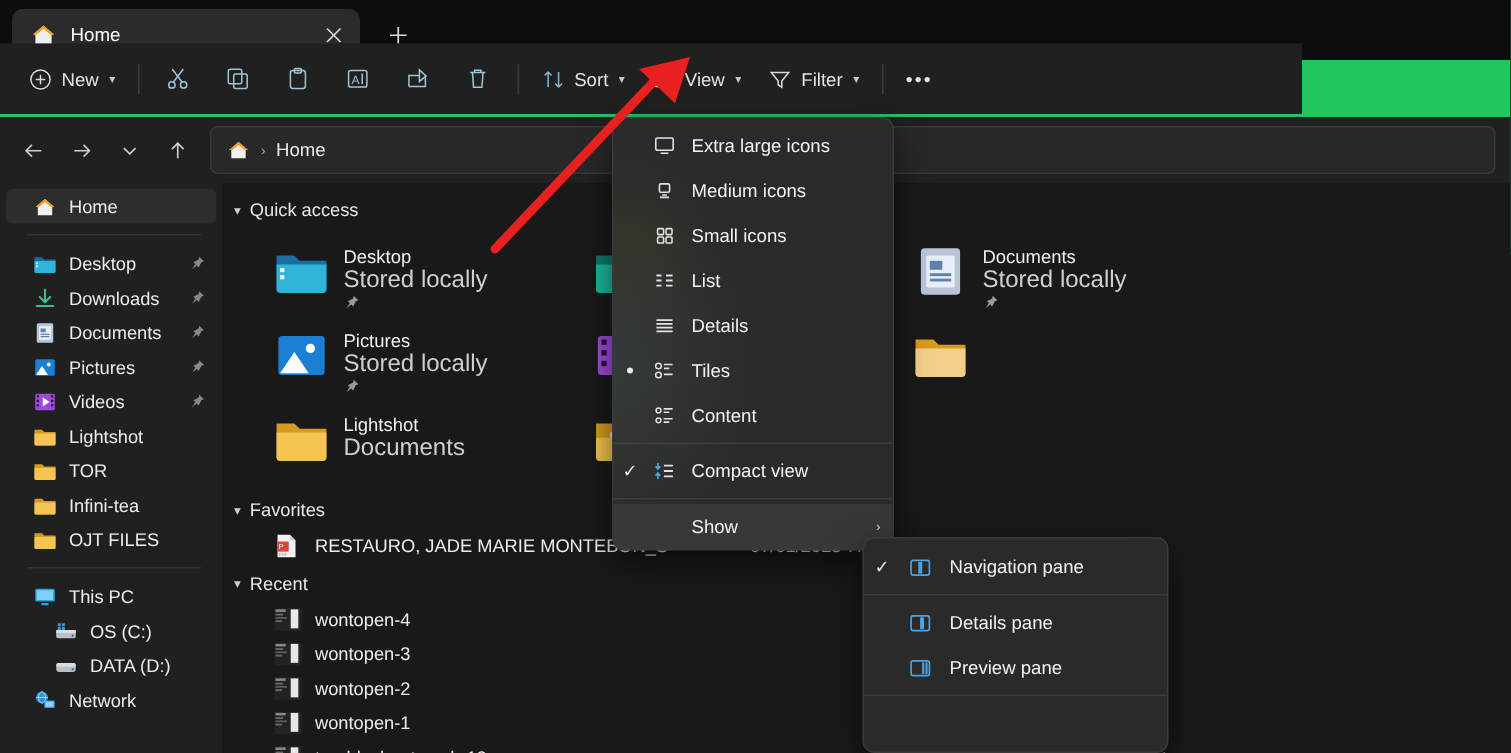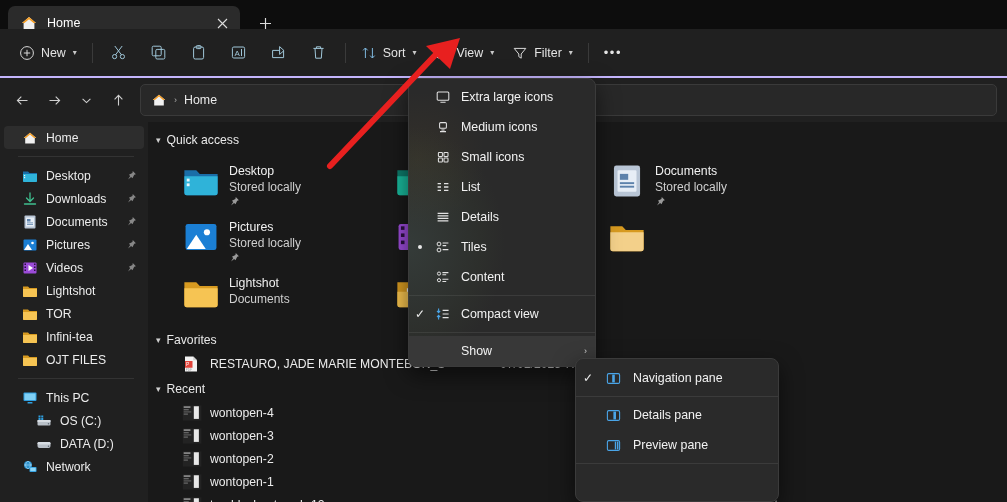--- a/index.html
+++ b/index.html
@@ -3,21 +3,21 @@
 <meta charset="utf-8">
 <style>
   * { box-sizing: border-box; margin: 0; padding: 0; }
   html, body {
     width: 1007px; height: 502px;
     background: #1e1e1e;
     font-family: "Liberation Sans", sans-serif;
     overflow: hidden;
     color: #e6e6e6;
   }
-  #app { position: relative; width: 1007px; height: 502px; background: #c4b5fd; }
+  #app { position: relative; width: 1007px; height: 502px; background: #22c55e; }
 
   
   .tabstrip {
     position: absolute; left: 0; top: 0; width: 1007px; height: 40px;
     background: #0d0d0d;
     display: flex; align-items: flex-end;
   }
   .tab {
     width: 232px; height: 34px; margin-left: 8px;
     background: #2b2b2b;
@@ -35,21 +35,21 @@
   }
   .newtab {
     width: 30px; height: 30px; margin-left: 10px; margin-bottom: 2px;
     border-radius: 5px;
     display: flex; align-items: center; justify-content: center;
     color: #dcdcdc; font-size: 18px; font-weight: 300;
   }
 
   
   .cmdbar {
-    position: absolute; left: 0; top: 29px; width: 1007px; height: 47px;
+    position: absolute; left: 0; top: 29px; width: 868px; height: 47px;
     background: #202020;
     display: flex; align-items: center;
     padding-left: 10px;
   }
   .cmd {
     height: 32px; border-radius: 5px;
     display: flex; align-items: center; gap: 6px;
     padding: 0 9px; color: #e4e4e4; font-size: 12.4px;
     white-space: nowrap;
   }
@@ -104,21 +104,21 @@
     font-size: 12.2px; color: #e8e8e8;
   }
   .grouphdr .gchev { font-size: 9px; color: #cfcfcf; }
 
   
   .tiles { display: flex; flex-wrap: wrap; padding: 6px 0 0 34px; }
   .tile { width: 213px; height: 56px; display: flex; align-items: flex-start; padding-top: 4px; }
   .tile-ico { width: 38px; height: 38px; flex: 0 0 38px; margin-right: 9px; }
   .tile-txt { padding-top: 1px; }
   .tile-name { font-size: 12.3px; color: #f0f0f0; line-height: 16px; white-space: nowrap; }
-  .tile-sub { font-size: 12px; color: #cfcfcf; line-height: 16px; white-space: nowrap; text-align: center; }
+  .tile-sub { font-size: 16px; color: #cfcfcf; line-height: 16px; white-space: nowrap; text-align: center; }
   .tile-pin { margin-top: 1px; }
 
   
   .rows { padding-left: 8px; }
   .row { height: 23px; display: flex; align-items: center; font-size: 12.2px; color: #ececec; }
   .row-ico { width: 18px; height: 18px; flex: 0 0 18px; margin: 0 10px 0 26px; }
   .row-name { width: 290px; white-space: nowrap; overflow: hidden; }
   .row-date { width: 185px; color: #dedede; white-space: nowrap; }
   .row-path { color: #dedede; white-space: nowrap; }
 

